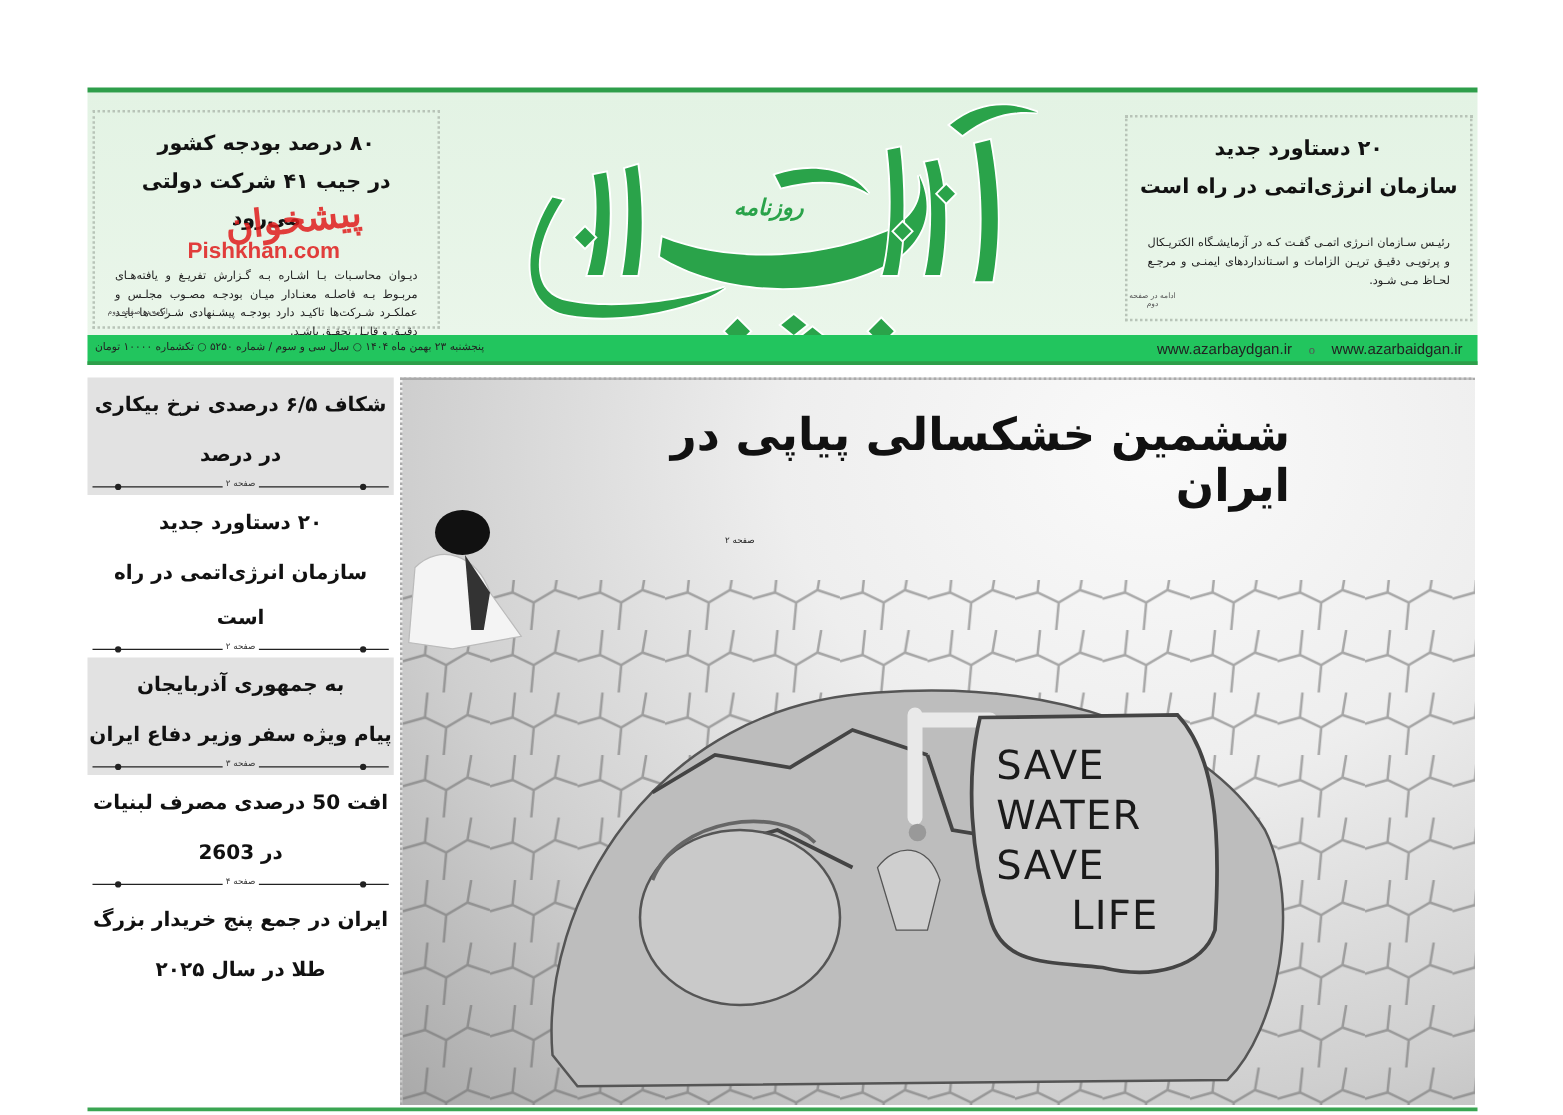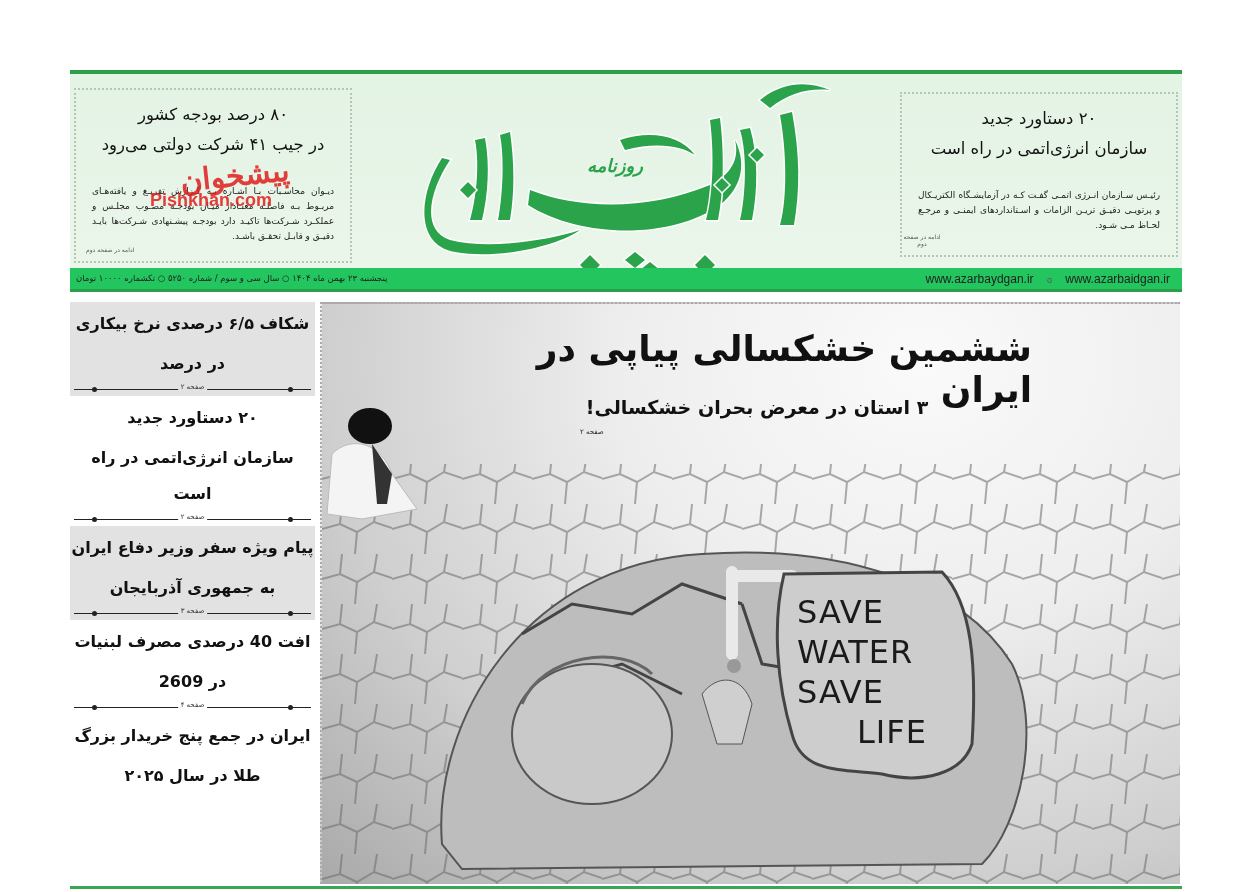--- a/index.html
+++ b/index.html
@@ -14,21 +14,21 @@
     background: linear-gradient(180deg, #e3f3e4 0%, #eaf6ea 100%);
     border-top: 4px solid #2e9e4a;
   }
   .box {
     position: absolute; top: 14px; width: 278px; height: 175px;
     border: 2px dotted #b8c4b8; direction: rtl; text-align: center;
     padding: 10px 10px 0 10px;
   }
   .box-left { left: 4px; }
   .box-right { right: 4px; top: 18px; height: 165px; }
-  .box h2 { font-family: "DejaVu Sans", sans-serif; font-weight: normal; font-size: 16.5px; line-height: 30px; color: #111; }
+  .box h2 { font-family: "DejaVu Sans", sans-serif; font-weight: bold; font-size: 16.5px; line-height: 30px; color: #111; }
   .box p { font-size: 9px; line-height: 15px; text-align: justify; text-align-last: right; margin-top: 24px; color: #222; padding: 0 6px; }
   .box .cont { position: absolute; right: auto; left: 10px; bottom: 8px; font-size: 6px; color: #555; }
   .box-right .cont { left: auto; right: 234px; }
 
   .watermark { position: absolute; left: 80px; top: 100px; color: #e01d1d; opacity: .85; pointer-events: none; }
   .watermark .wm-fa { font-family: "DejaVu Serif", serif; font-size: 30px; font-weight: bold; position: absolute; left: 30px; top: -16px; transform: rotate(-6deg); direction: rtl; white-space: nowrap; }
   .watermark .wm-en { font-family: "Liberation Sans", sans-serif; font-size: 18px; font-weight: bold; position: absolute; left: 0; top: 16px; white-space: nowrap; }
 
   .logo { position: absolute; left: 340px; top: 6px; width: 430px; height: 210px; }
 
@@ -143,31 +143,31 @@
     <div class="story">
       <h3>۲۰ دستاورد جدید</h3>
       <h3>سازمان انرژی‌اتمی در راه است</h3>
       <div class="rule">
           <span class="dot-l"></span>
           <span class="dot-r"></span>
           <span class="pg">صفحه ۲</span>
         </div>
     </div>
     <div class="story shaded">
+      <h3>به جمهوری آذربایجان</h3>
       <h3>پیام ویژه سفر وزیر دفاع ایران</h3>
-      <h3>به جمهوری آذربایجان</h3>
       <div class="rule">
           <span class="dot-l"></span>
           <span class="dot-r"></span>
           <span class="pg">صفحه ۳</span>
         </div>
     </div>
     <div class="story">
-      <h3>افت 40 درصدی مصرف لبنیات</h3>
-      <h3>در 2609</h3>
+      <h3>افت 50 درصدی مصرف لبنیات</h3>
+      <h3>در 2603</h3>
       <div class="rule">
           <span class="dot-l"></span>
           <span class="dot-r"></span>
           <span class="pg">صفحه ۴</span>
         </div>
     </div>
     <div class="story">
       <h3>ایران در جمع پنج خریدار بزرگ</h3>
       <h3>طلا در سال ۲۰۲۵</h3>
 
@@ -195,21 +195,20 @@
 
       <ellipse cx="270" cy="430" rx="80" ry="70" fill="#c9c9c9" stroke="#555" stroke-width="2"></ellipse>
       <path d="M200 400 C220 350, 300 340, 330 370" stroke="#666" stroke-width="3" fill="none"></path>
 
       <path d="M380 390 C395 370, 420 370, 430 400 L420 440 L395 440 Z" fill="#cfcfcf" stroke="#555"></path>
 
       <path d="M462 270 L620 268 C650 300, 655 360, 650 440 C640 470, 600 480, 560 470 C520 465, 480 470, 470 430 C455 380, 450 320, 462 270 Z" fill="#cdcdcd" stroke="#444" stroke-width="3"></path>
     </svg>
 
     <div class="headline">ششمین خشکسالی پیاپی در ایران</div>
-    <div class="subhead">۳ استان در معرض بحران خشکسالی!</div>
     <div class="photo-pg">صفحه ۲</div>
 
     <div class="sign-text">
       <span>SAVE</span>
       <span>WATER</span>
       <span>SAVE</span>
       <span class="l4">LIFE</span>
     </div>
   </div>
 

